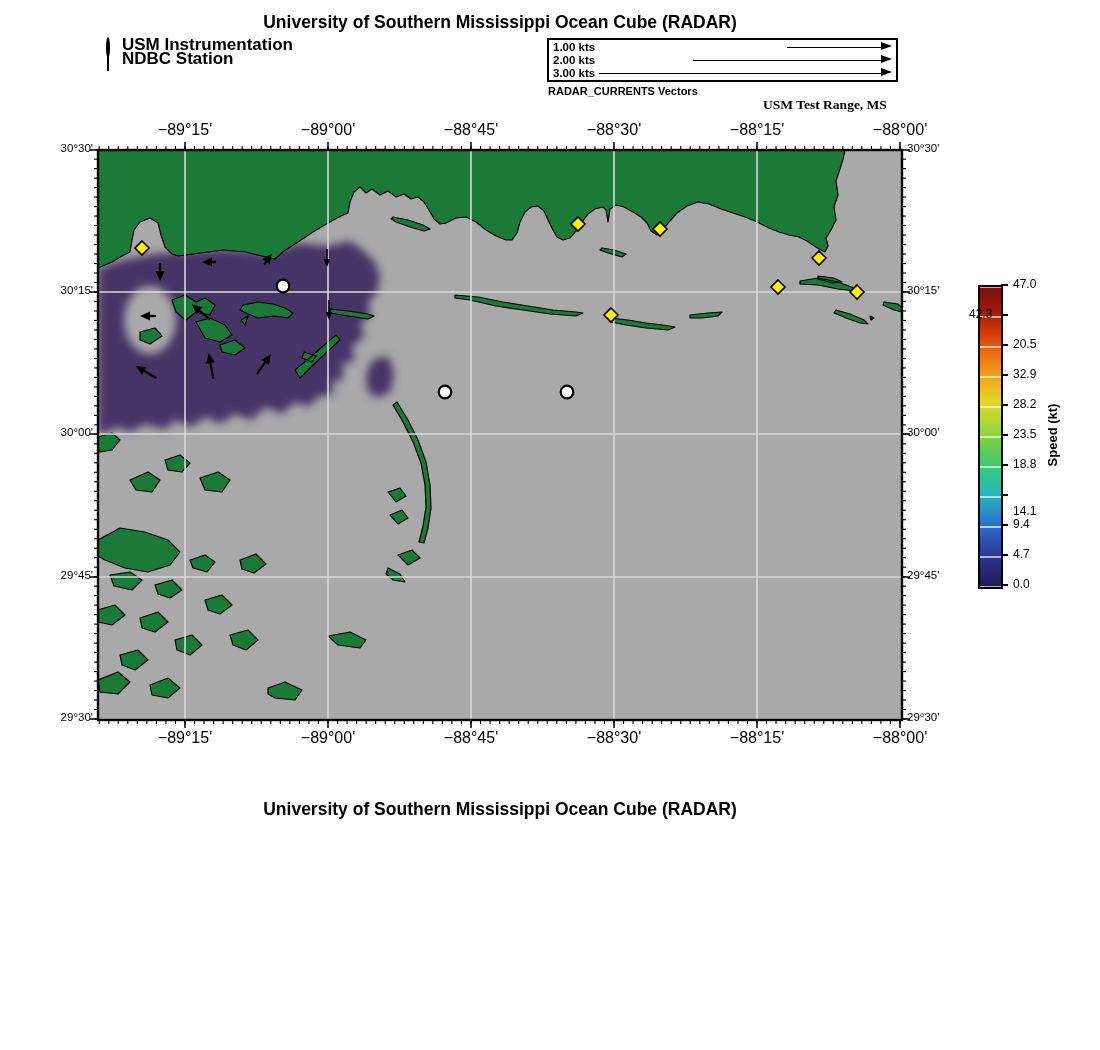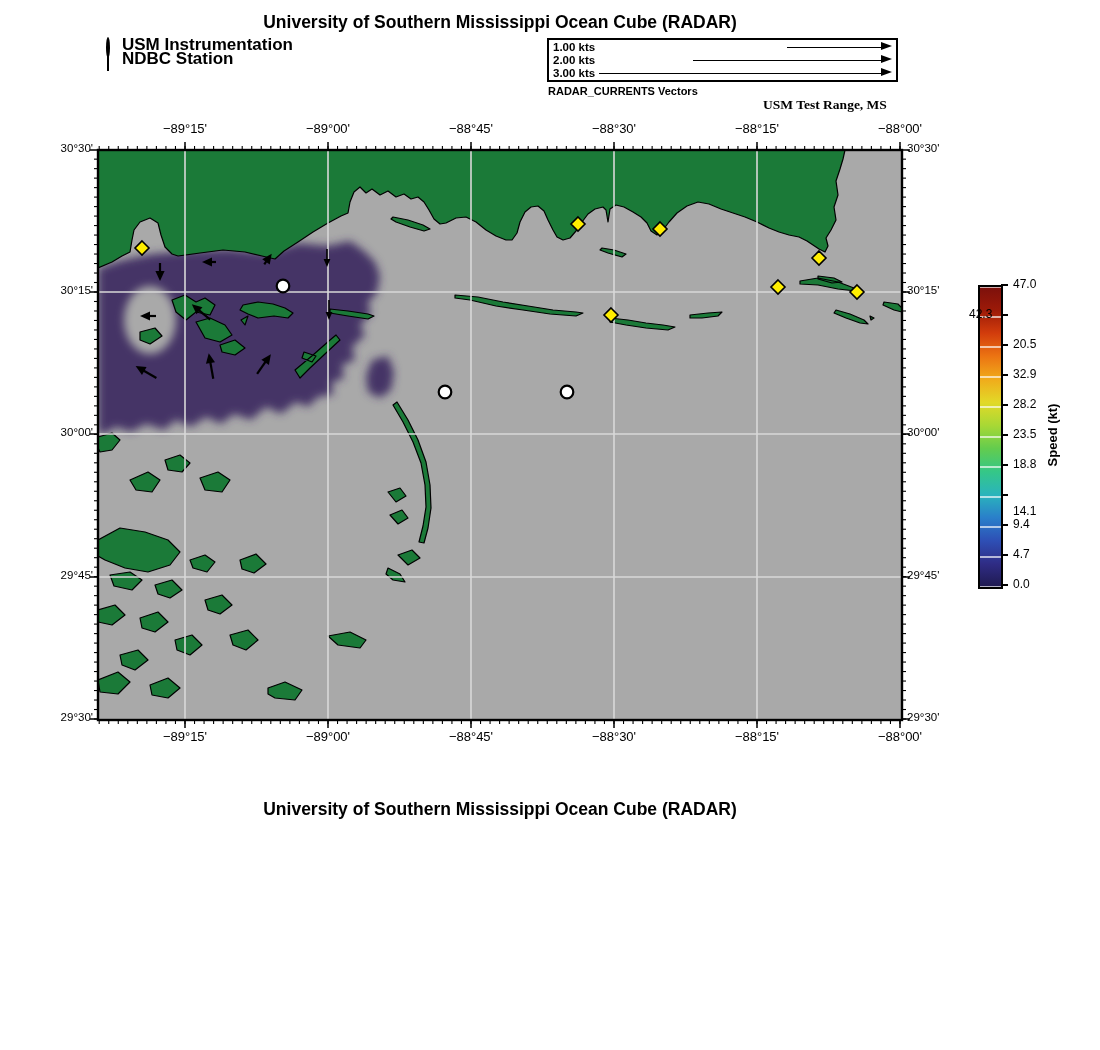--- a/index.html
+++ b/index.html
@@ -20,21 +20,21 @@
   .legend-label{font-size:17px;font-weight:bold;white-space:nowrap;}
   .vbox{left:547px;top:38px;width:351px;height:44px;border:2.5px solid #000;box-sizing:border-box;
         display:flex;flex-direction:column;justify-content:center;padding:1px 4px;}
   .vrow{display:flex;align-items:center;height:13px;}
   .vrow-label{font-size:11.5px;font-weight:bold;width:54px;flex:0 0 54px;white-space:nowrap;}
   .vrow-arrowzone{flex:1;position:relative;height:13px;}
   .vline{position:absolute;top:6px;height:0;border-top:1.3px solid #000;}
   .vhead{position:absolute;top:1.5px;right:0;width:0;height:0;
          border-left:11px solid #000;border-top:4.5px solid transparent;border-bottom:4.5px solid transparent;}
   .vcaption{left:548px;top:85px;font-size:11px;font-weight:bold;text-align:center;}
-  .tick-label-x{position:absolute;width:70px;margin-left:-35px;text-align:center;font-size:13px;}
+  .tick-label-x{position:absolute;width:70px;margin-left:-35px;text-align:center;font-size:16px;}
   .tick-label-y-left{position:absolute;left:43px;width:50px;text-align:right;font-size:11.5px;}
   .tick-label-y-right{position:absolute;left:907px;width:50px;text-align:left;font-size:11.5px;}
   .cbar{left:978px;top:285px;width:21px;height:300px;border:2px solid #000;box-sizing:content-box;position:absolute;}
   .cbar-line{position:absolute;left:0;width:21px;height:1.4px;background:rgba(255,255,255,0.65);}
   .cbar-tick{position:absolute;width:7px;height:1.6px;background:#000;}
   .cbar-label{position:absolute;font-size:12px;}
   .cbar-title{left:1013px;top:427px;width:80px;height:16px;text-align:center;font-size:13px;font-weight:bold;
               transform:rotate(-90deg);white-space:nowrap;}
 </style>
 </head>

